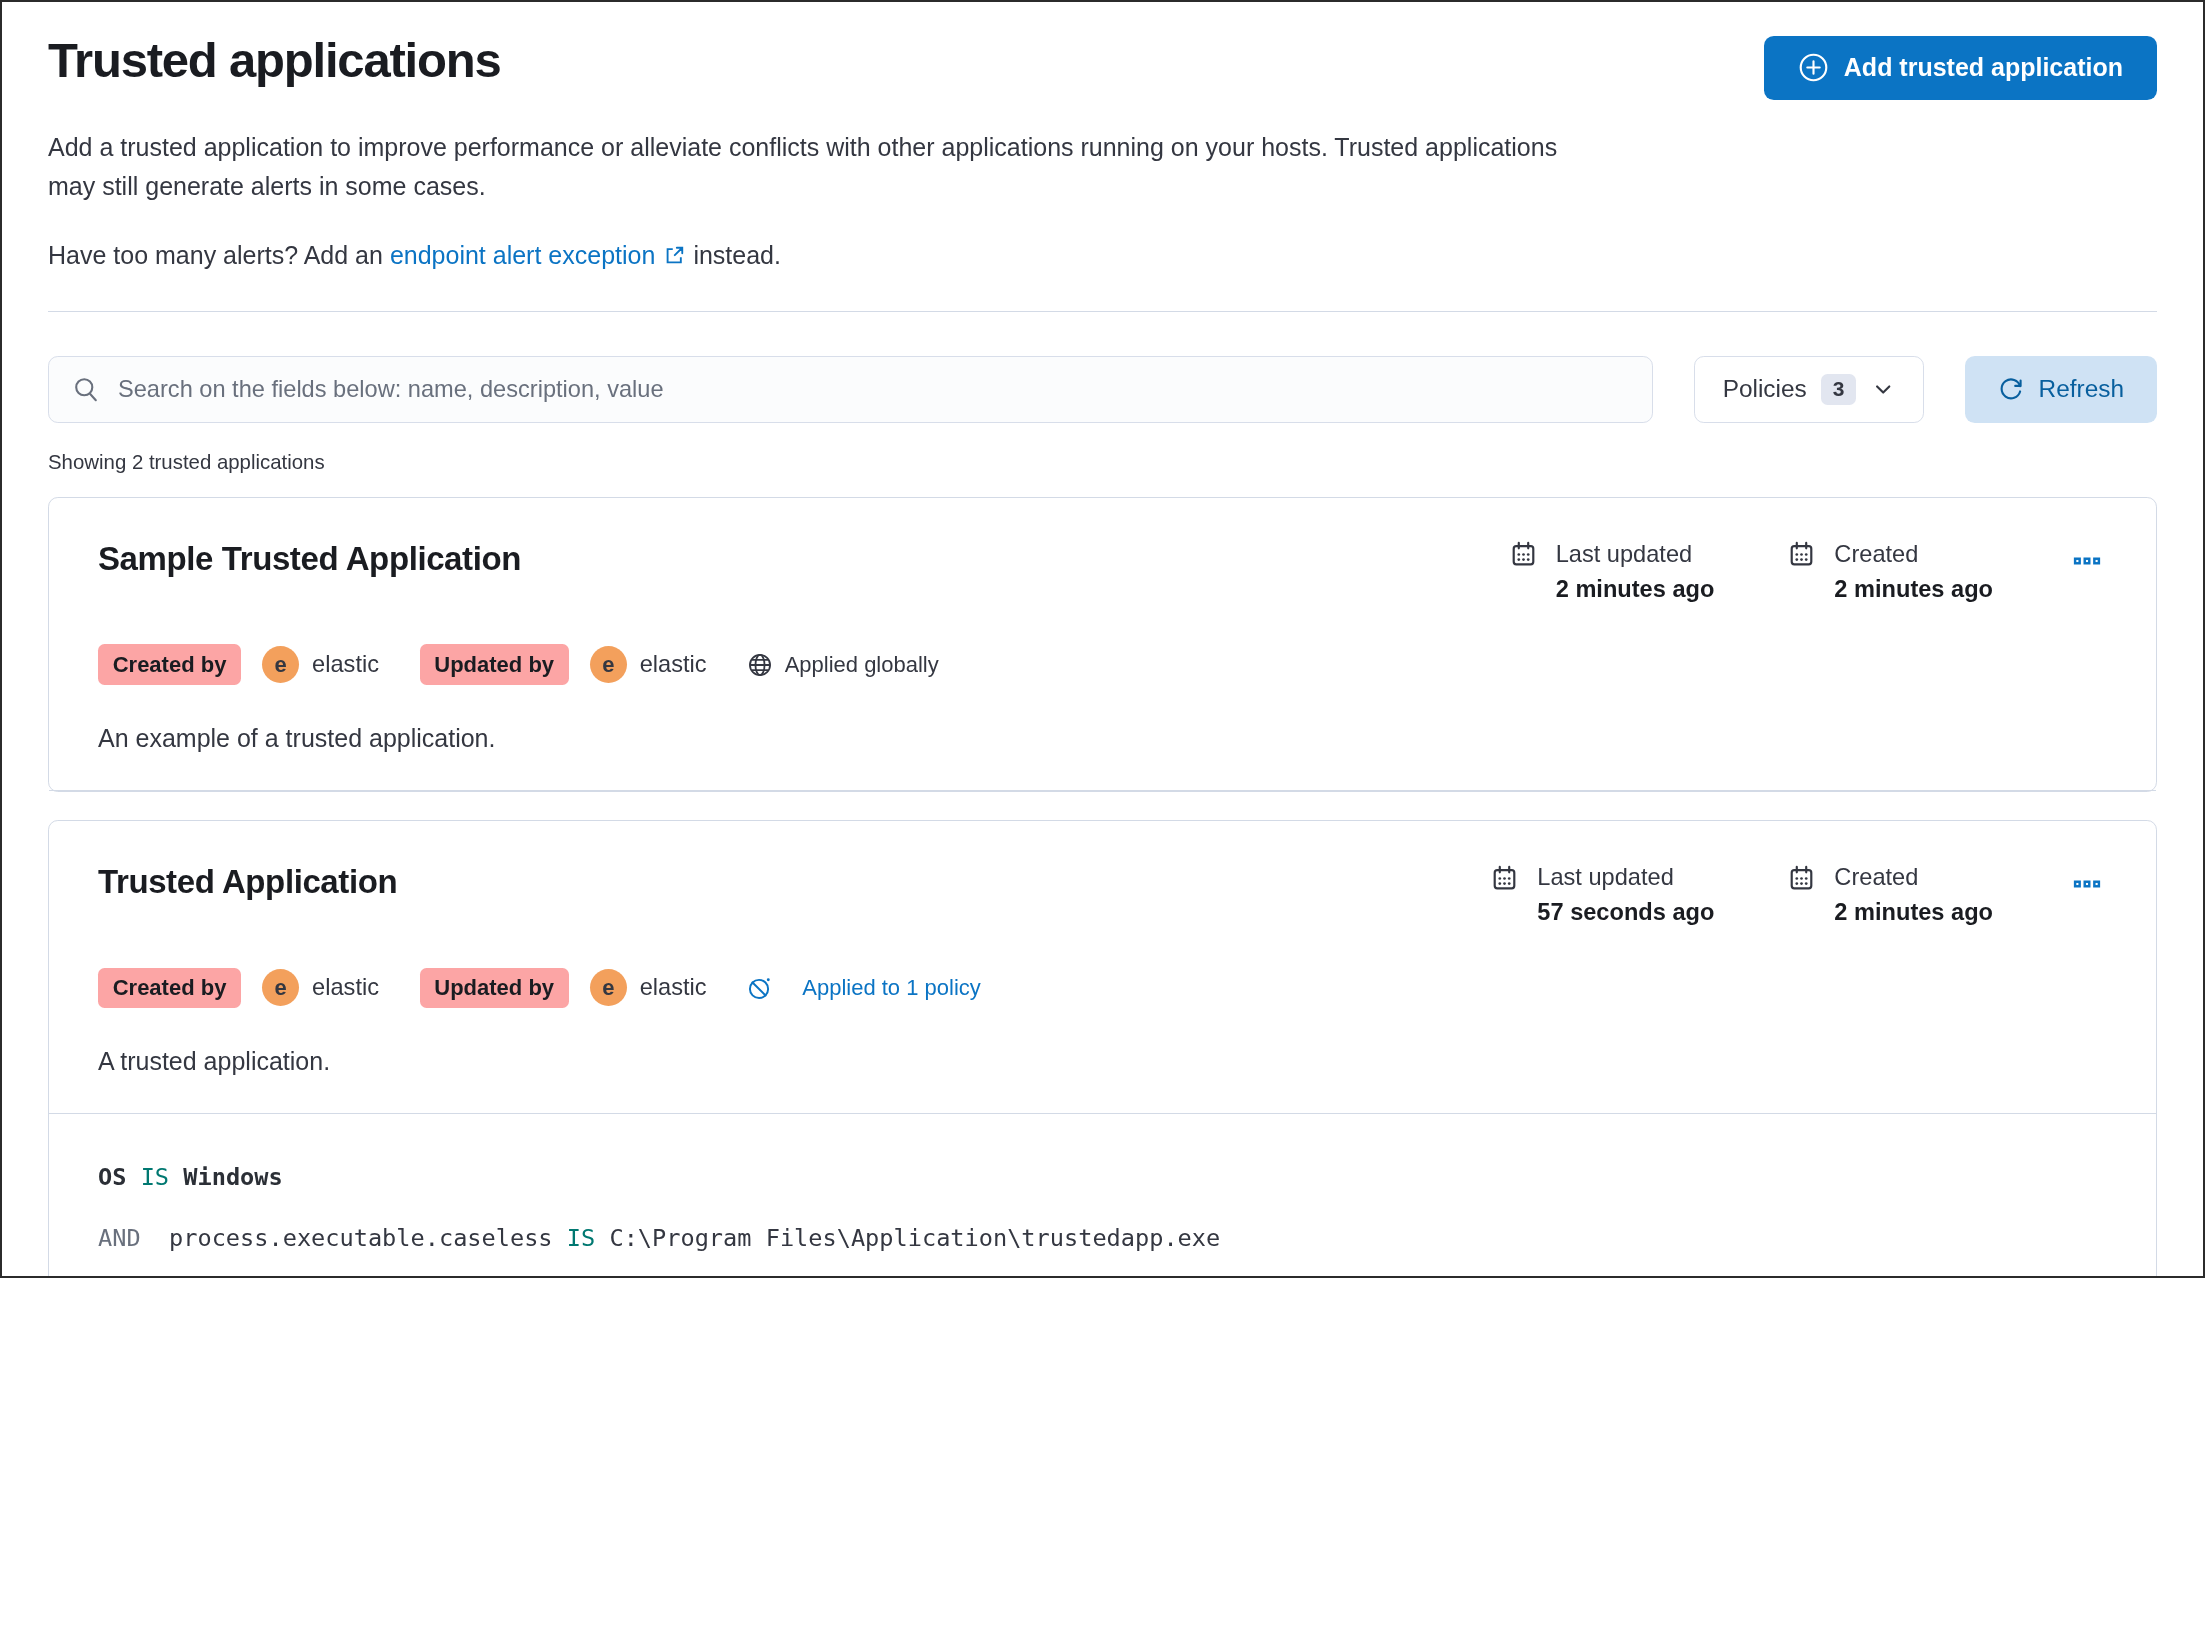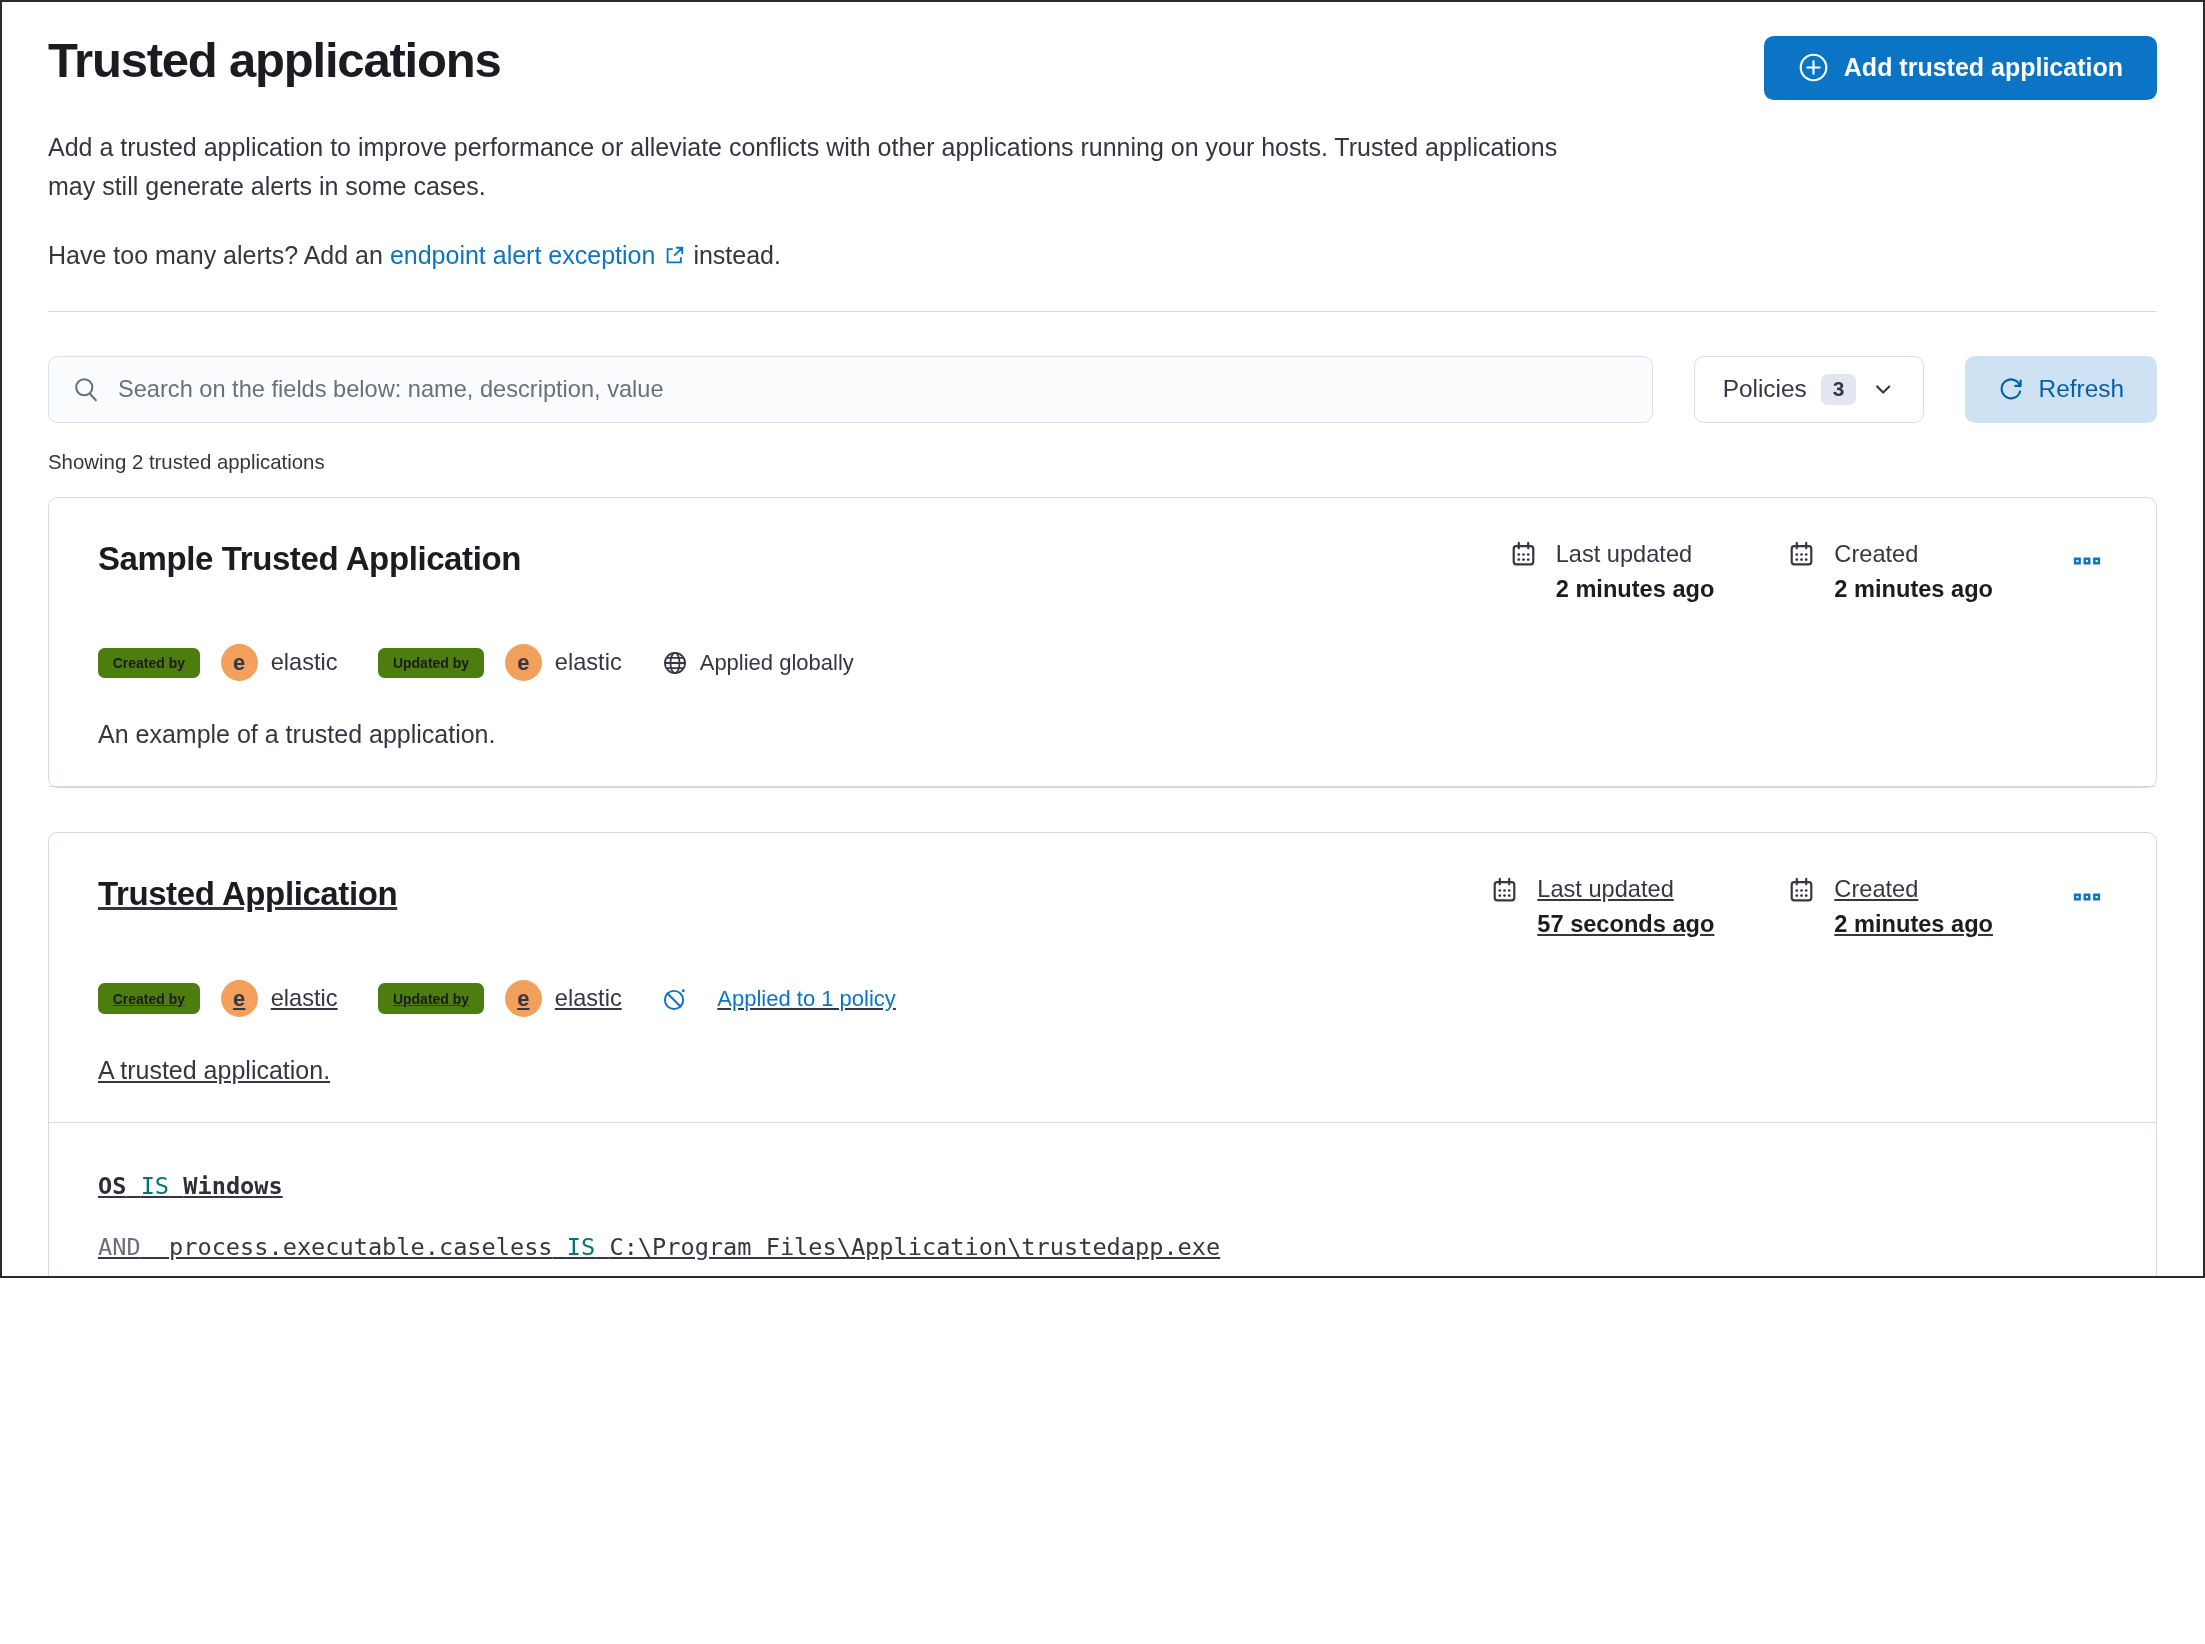--- a/index.html
+++ b/index.html
@@ -150,21 +150,21 @@
     color: #343741;
   }
 
   
   .card {
     margin-top: 23px;
     border: 1.6px solid #d3dae6;
     border-radius: 9.8px;
     background: #ffffff;
   }
-  .card + .card { margin-top: 44px; text-decoration: underline; }
+  .card + .card { margin-top: 28px; }
   .card-top { padding: 41px 49px 37px 49px; }
   .card-head { display: flex; align-items: flex-start; }
   .card-title {
     font-size: 33px;
     font-weight: 700;
     letter-spacing: -0.4px;
     color: #1a1c21;
     flex: 1;
     line-height: 1.2;
   }
@@ -182,24 +182,24 @@
     margin-top: 1.6px;
   }
 
   .badge-row {
     display: flex;
     align-items: center;
     gap: 21px;
     margin-top: 36px;
   }
   .kv-badge {
-    background: #4d7c0f;
+    background: #fca5a5;
     border-radius: 6.5px;
     padding: 7.3px 14.7px;
-    font-size: 14px;
+    font-size: 22px;
     font-weight: 600;
     color: #1a1c21;
   }
   .user { display: inline-flex; align-items: center; gap: 13px; margin-right: 19.6px; }
   .avatar {
     width: 37px; height: 37px;
     border-radius: 50%;
     background: #f3a05c;
     color: #343741;
     font-size: 22px;

